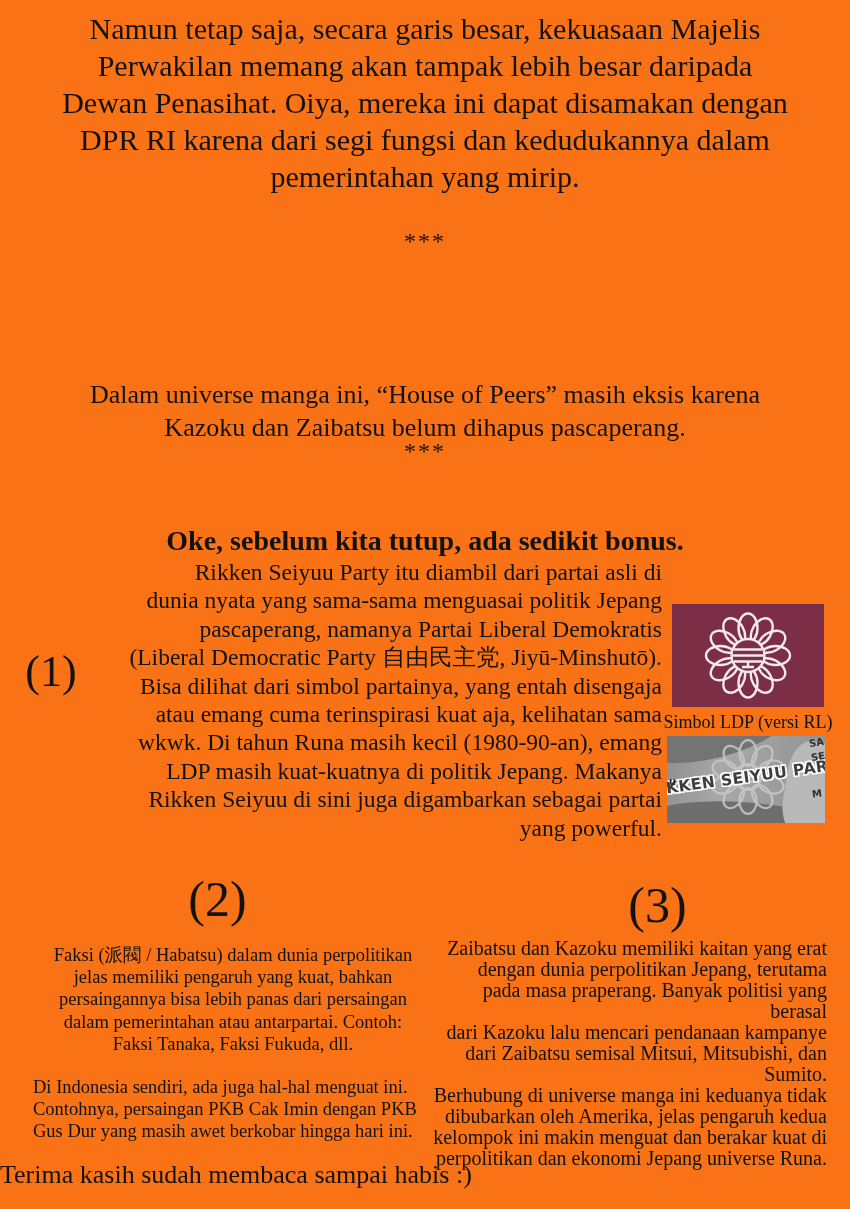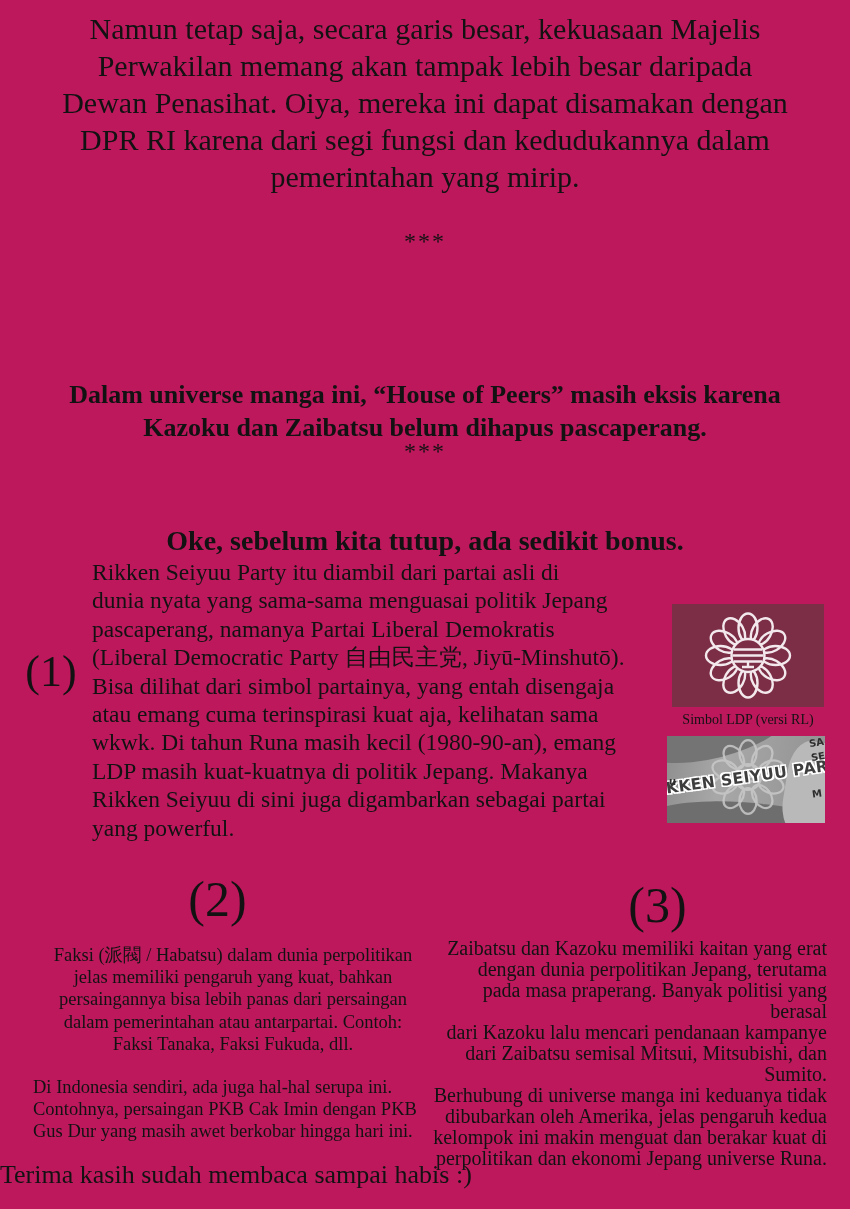--- a/index.html
+++ b/index.html
@@ -1,37 +1,37 @@
 <!DOCTYPE html>
 <html><head>
 <meta charset="utf-8">
 <style>
   html,body{margin:0;padding:0;background:#e8e8e8;}
   .page{
     position:relative;
     width:850px;height:1209px;
     margin:0 auto;
-    background:#be185d;
+    background:#f97316;
     font-family:"Liberation Serif","DejaVu Serif",serif;
     color:#121212;
     overflow:hidden;
   }
   .abs{position:absolute;}
   .lines{white-space:pre-line;}
   .intro{top:10px;left:20px;width:810px;font-size:30px;line-height:37px;text-align:center;}
   .sep1{top:226px;left:0;width:850px;font-size:24px;line-height:30px;text-align:center;letter-spacing:2px;}
   .prewar{top:260px;left:10px;width:830px;font-size:26px;line-height:33px;text-align:center;}
-  .universe{top:378px;left:20px;width:810px;font-size:26px;line-height:33px;text-align:center;font-weight:bold;}
+  .universe{top:378px;left:20px;width:810px;font-size:26px;line-height:33px;text-align:center;}
   .sep2{top:436px;left:0;width:850px;font-size:24px;line-height:30px;text-align:center;letter-spacing:2px;}
   .bonus-heading{top:525px;left:0;width:850px;font-size:28px;font-weight:700;text-align:center;}
   .item1-number{top:646px;left:16px;width:70px;font-size:44px;text-align:center;}
-  .item1-text{top:558px;left:92px;width:570px;font-size:23.5px;line-height:28.4px;text-align:left;}
+  .item1-text{top:558px;left:92px;width:570px;font-size:23.5px;line-height:28.4px;text-align:right;}
   .fig-ldp{top:604px;left:672px;width:152px;height:103px;}
   .fig-ldp svg{display:block;width:100%;height:100%;}
-  .cap-ldp{top:712px;left:652px;width:192px;font-size:14px;text-align:center;}
+  .cap-ldp{top:712px;left:652px;width:192px;font-size:18px;text-align:center;}
   .fig-rsp{top:736px;left:667px;width:158px;height:87px;background:linear-gradient(100deg,#8e8e8e 0%,#a8a8a8 35%,#9d9d9d 65%,#8f8f8f 100%);overflow:hidden;}
   .cap-rsp{top:827px;left:647px;width:198px;font-size:18px;text-align:center;}
   .blob{position:absolute;}
   .blob-tl{left:-28px;top:-30px;width:150px;height:52px;background:#747474;border-radius:50%;transform:rotate(-14deg);}
   .blob-bottom{left:-14px;bottom:-22px;width:200px;height:42px;background:#6e6e6e;border-radius:45% 55% 20% 20%;transform:rotate(4deg);}
   .blob-right{right:-18px;top:6px;width:58px;height:95px;background:#b9b9b9;border-radius:35%;transform:rotate(9deg);}
   .rsp-flower{position:absolute;left:38px;top:-2px;width:86px;height:86px;opacity:.85;}
   .rsp-text{
     position:absolute;left:-8px;top:32px;width:180px;
     font-family:"DejaVu Sans","Liberation Sans",sans-serif;
@@ -132,21 +132,21 @@
     <div class="rsp-frag frag-m">M</div>
     <div class="rsp-frag frag-u">u</div>
   </div>
 
   <div class="abs item2-number">(2)</div>
   <div class="abs item2-p1 lines">Faksi (派閥 / Habatsu) dalam dunia perpolitikan
 jelas memiliki pengaruh yang kuat, bahkan
 persaingannya bisa lebih panas dari persaingan
 dalam pemerintahan atau antarpartai. Contoh:
 Faksi Tanaka, Faksi Fukuda, dll.</div>
-  <div class="abs item2-p2 lines">Di Indonesia sendiri, ada juga hal-hal serupa ini.
+  <div class="abs item2-p2 lines">Di Indonesia sendiri, ada juga hal-hal menguat ini.
 Contohnya, persaingan PKB Cak Imin dengan PKB
 Gus Dur yang masih awet berkobar hingga hari ini.</div>
 
   <div class="abs item3-number">(3)</div>
   <div class="abs item3-text lines">Zaibatsu dan Kazoku memiliki kaitan yang erat
 dengan dunia perpolitikan Jepang, terutama
 pada masa praperang. Banyak politisi yang berasal
 dari Kazoku lalu mencari pendanaan kampanye
 dari Zaibatsu semisal Mitsui, Mitsubishi, dan Sumito.
 Berhubung di universe manga ini keduanya tidak

